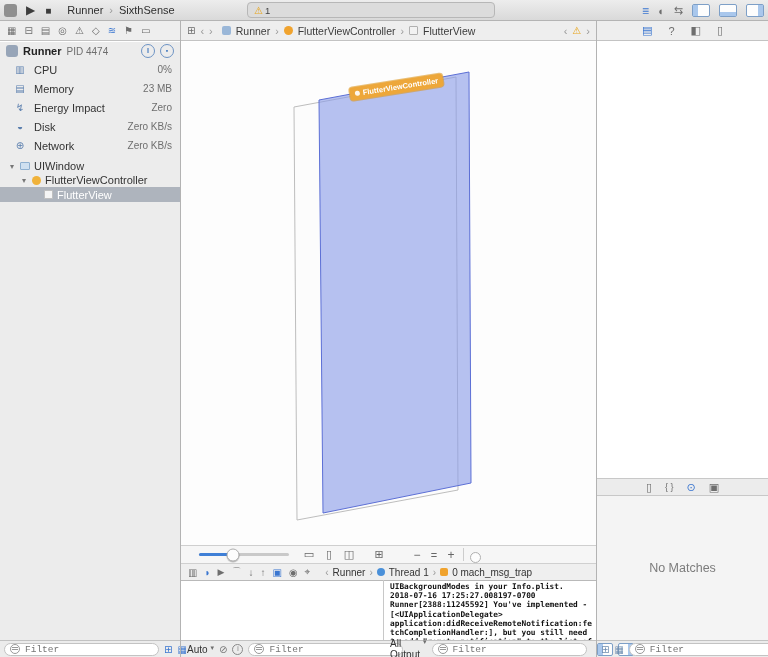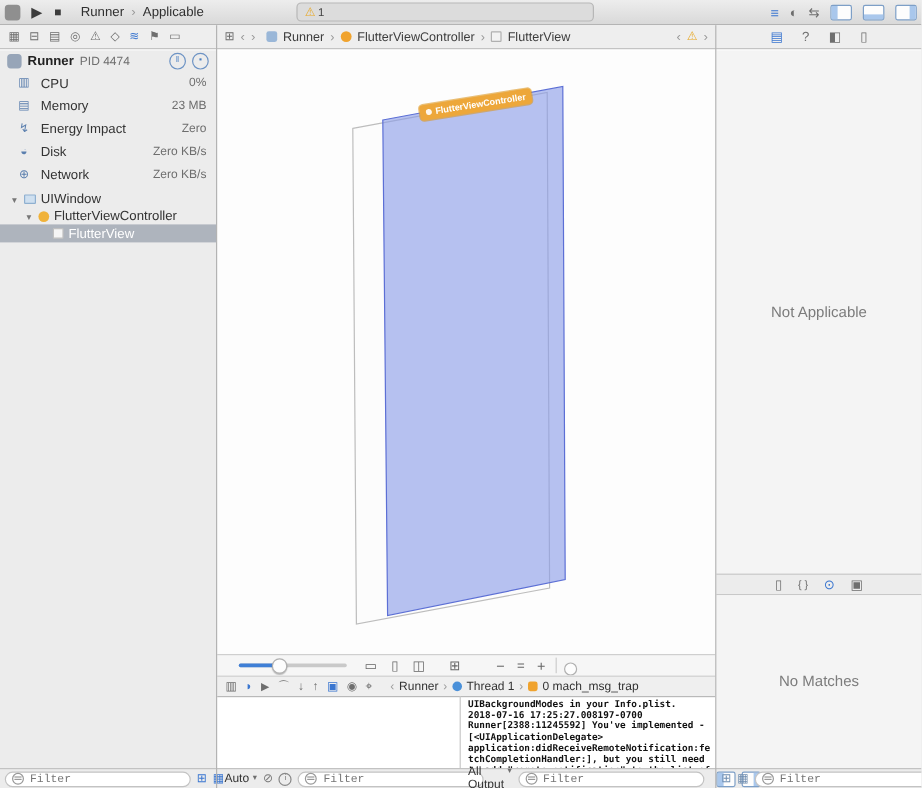--- a/index.html
+++ b/index.html
@@ -92,21 +92,21 @@
 <body>
 
 <div id="app">
 
   <div id="toolbar" class="abs">
     <span id="app-icon"></span>
     <span class="icon" style="font-size:12px;color:#3c3c3c;margin-right:10px">▶</span>
     <span class="icon" style="font-size:10px;color:#3c3c3c;margin-right:16px">■</span>
     <span style="color:#2f2f2f">Runner</span>
     <span class="bc-sep" style="margin:0 6px">›</span>
-    <span style="color:#2f2f2f">Applicable</span>
+    <span style="color:#2f2f2f">SixthSense</span>
 
     <div id="status-pill">
       <span class="icon" style="color:#e8a722;font-size:10px">⚠</span>
       <span style="font-size:9.5px;color:#444;margin-left:2px">1</span>
     </div>
 
     <div id="toolbar-right">
       <span class="icon blue" style="font-size:12px">≡</span>
       <span class="icon" style="font-size:11px">◐</span>
       <span class="icon" style="font-size:11px">⇆</span>
@@ -321,23 +321,20 @@
     <div class="bb-sec" style="left:597px;width:171px;padding:0 4px">
       <span class="icon" style="font-size:10px;color:#6f8db0">⊞</span>
       <span class="icon" style="font-size:10px;color:#6f8db0">▦</span>
       <div class="filter" style="flex:1">
         <span class="flt-circle"></span>
         <input placeholder="Filter" style="">
       </div>
     </div>
   </div>
 
-  <div id="inspector-top" class="abs">
-    <span class="pane-msg">Not Applicable</span>
-  </div>
   <div id="library-bar" class="abs">
     <span class="icon" style="font-size:11px">▯</span>
     <span class="icon" style="font-size:9px">{ }</span>
     <span class="icon blue" style="font-size:11px">⊙</span>
     <span class="icon" style="font-size:11px">▣</span>
   </div>
   <div id="library-pane" class="abs">
     <span class="pane-msg">No Matches</span>
   </div>
 

